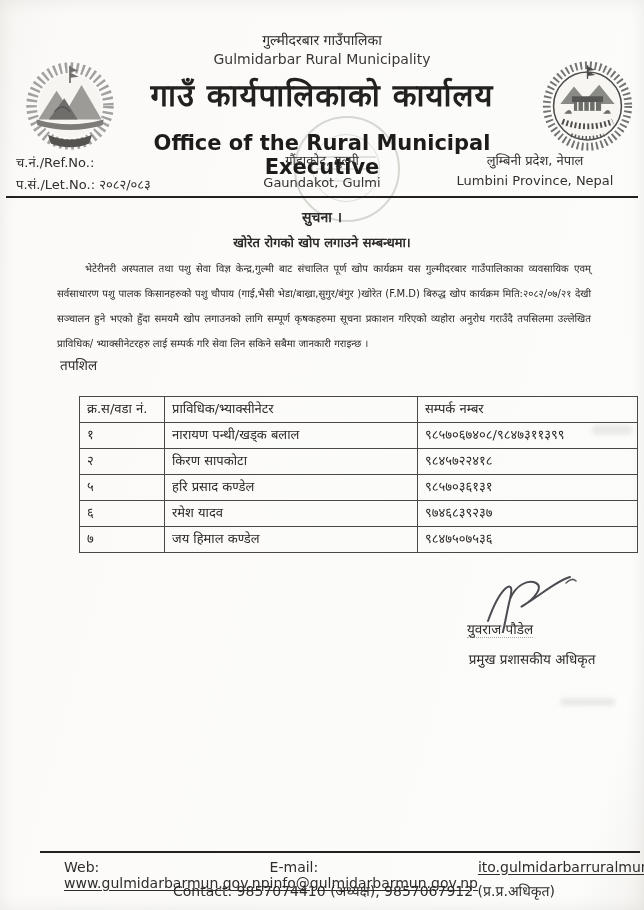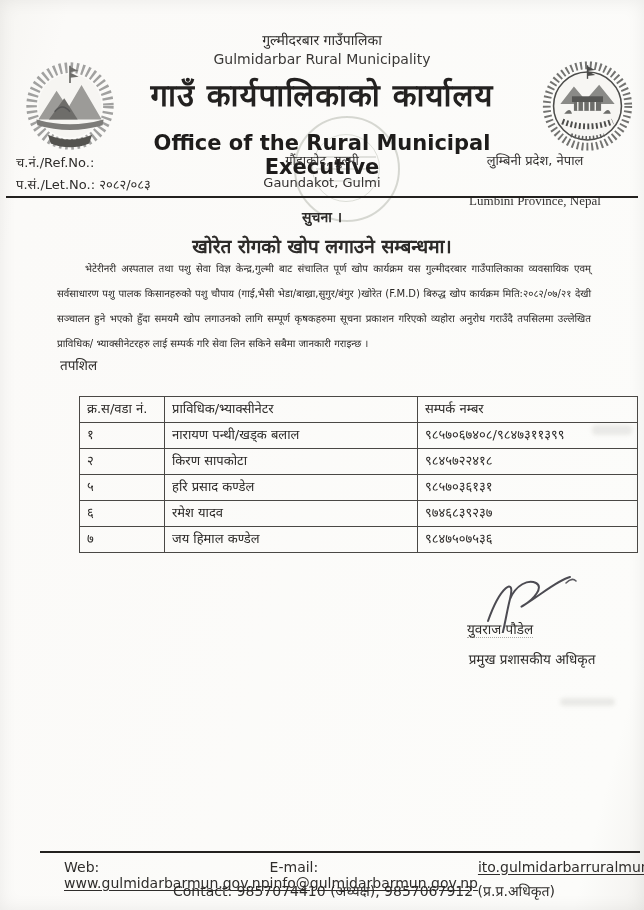--- a/index.html
+++ b/index.html
@@ -16,21 +16,21 @@
   .abs{position:absolute;}
   .center{text-align:center;}
   .np-sm{font-size:14px;}
   .en-sm{font-size:14px;color:#3a3836;}
   .office-np{font-size:31px;font-weight:700;letter-spacing:1px;color:#232120;}
   .office-en{font-size:21px;font-weight:700;color:#1e1c1b;}
   .small-line{font-size:13px;color:#333130;}
   .refblock{font-size:13px;color:#2f2d2b;line-height:22px;}
   .rule{background:#23211f;height:2px;}
   .notice-title{font-size:14px;font-weight:600;}
-  .subject{font-size:19px;font-weight:600;}
+  .subject{font-size:13px;font-weight:600;}
   .bodytext{
     font-size:10px;line-height:25px;text-align:justify;
     text-indent:28px;color:#2b2927;
   }
   .tapasil{font-size:13.5px;}
   table.detail{
     border-collapse:collapse;width:531px;table-layout:fixed;
     font-size:13px;color:#2b2927;
   }
   table.detail td,table.detail th{
@@ -128,21 +128,21 @@
     </div>
   </div>
 
   <div class="abs center" style="left:222px;top:151px;width:200px;">
     <div class="small-line">गौंडाकोट, गुल्मी</div>
     <div class="small-line" style="margin-top:6px;">Gaundakot, Gulmi</div>
   </div>
 
   <div class="abs center" style="left:440px;top:151px;width:190px;">
     <div class="small-line">लुम्बिनी प्रदेश, नेपाल</div>
-    <div class="small-line" style="margin-top:24px;font-family:Liberation Serif, serif;">Lumbini Province, Nepal</div>
+    <div class="small-line" style="margin-top:4px;">Lumbini Province, Nepal</div>
   </div>
 
   <div class="abs rule" style="left:6px;top:196px;width:632px;"></div>
 
   <div class="abs center notice-title" style="left:172px;top:207px;width:300px;">सुचना ।</div>
   <div class="abs center subject" style="left:122px;top:233px;width:400px;">खोरेत रोगको खोप लगाउने सम्बन्धमा।</div>
 
   <div class="abs bodytext" style="left:57px;top:256px;width:534px;">भेटेरीनरी अस्पताल तथा पशु सेवा विज्ञ केन्द्र,गुल्मी बाट संचालित पूर्ण खोप कार्यक्रम यस गुल्मीदरबार गाउँपालिकाका व्यवसायिक एवम् सर्वसाधारण पशु पालक किसानहरुको पशु चौपाय (गाई,भैसी भेडा/बाख्रा,सुगुर/बंगुर )खोरेत (F.M.D) बिरुद्ध खोप कार्यक्रम मिति:२०८२/०७/२१ देखी सञ्चालन हुने भएको हुँदा समयमै खोप लगाउनको लागि सम्पूर्ण कृषकहरुमा सूचना प्रकाशन गरिएको व्यहोरा अनुरोध गराउँदै तपसिलमा उल्लेखित प्राविधिक/ भ्याक्सीनेटरहरु लाई सम्पर्क गरि सेवा लिन सकिने सबैमा जानकारी गराइन्छ ।</div>
 
   <div class="abs tapasil" style="left:60px;top:356px;text-align:right;">तपशिल</div>

